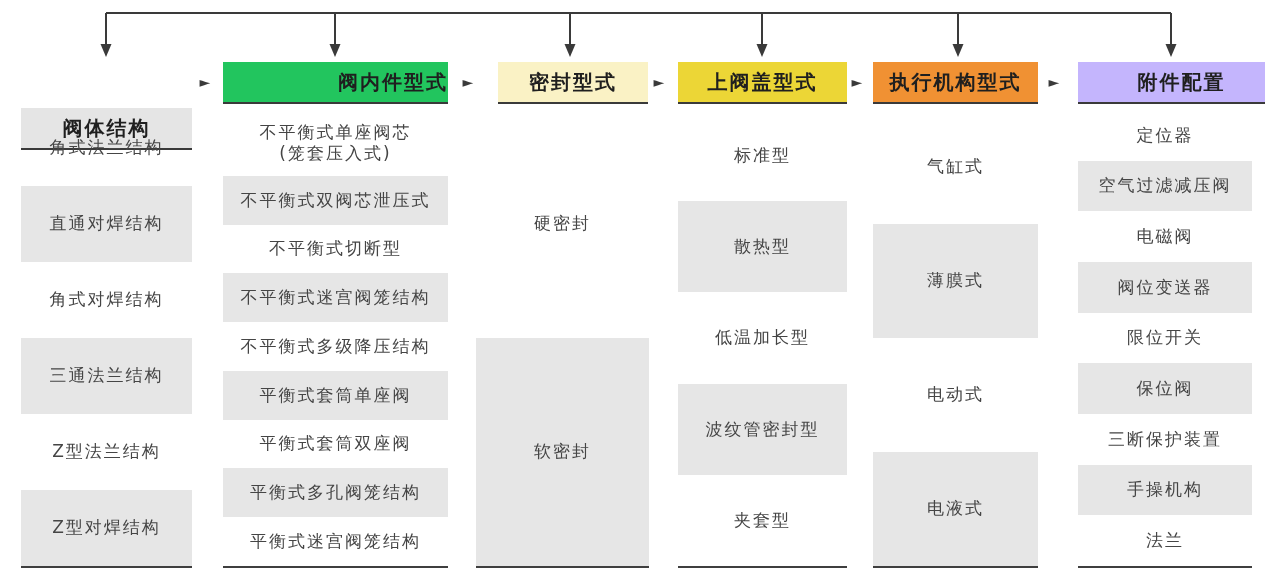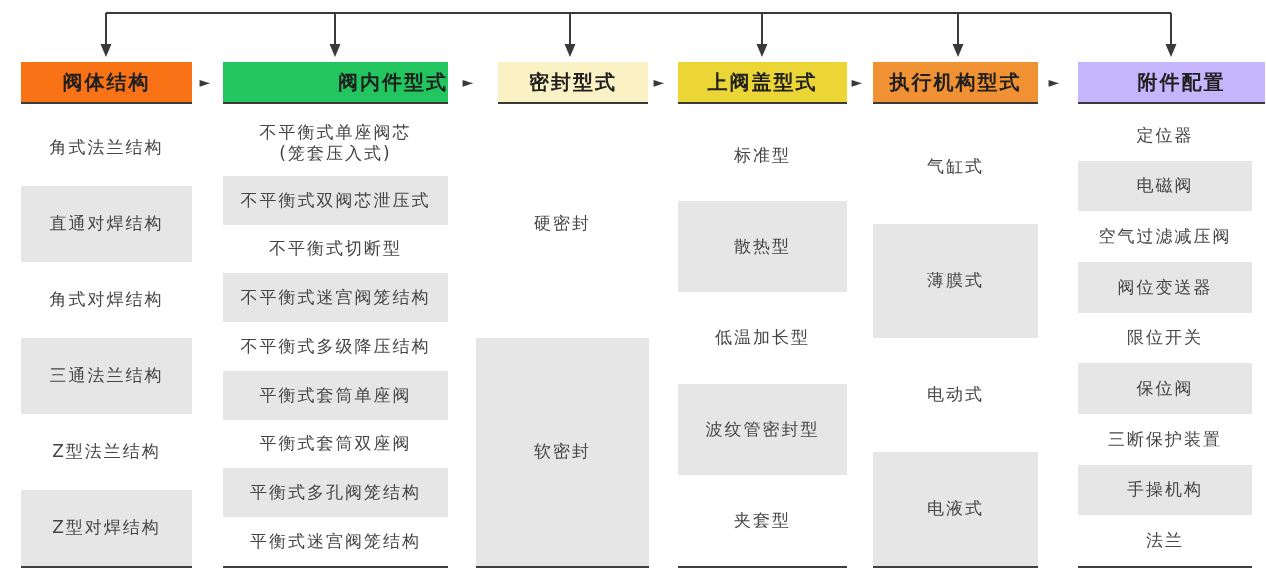--- a/index.html
+++ b/index.html
@@ -60,21 +60,21 @@
       <line x1="958" y1="13" x2="958" y2="46" stroke="#3a3a3a" stroke-width="2"></line>
       <polygon points="952.5,44 963.5,44 958,57" fill="#3a3a3a"></polygon>
     </g>
     <g>
       <line x1="1171" y1="13" x2="1171" y2="46" stroke="#3a3a3a" stroke-width="2"></line>
       <polygon points="1165.5,44 1176.5,44 1171,57" fill="#3a3a3a"></polygon>
     </g>
   </svg>
 
   <div class="col col-1" style="left:21px;width:171px">
-    <div class="col-header" style="background-color: #f97316;">阀体结构</div>
+    <div class="col-header" style="background-color: #e5e5e5; margin-top: 46px;">阀体结构</div>
     <div class="items">
       <div class="item">角式法兰结构</div>
       <div class="item">直通对焊结构</div>
       <div class="item">角式对焊结构</div>
       <div class="item">三通法兰结构</div>
       <div class="item">Z型法兰结构</div>
       <div class="item">Z型对焊结构</div>
     </div>
   </div>
 
@@ -130,22 +130,22 @@
       <div class="item">电液式</div>
     </div>
   </div>
 
   <span class="flow-arrow" style="left:1054px">►</span>
 
   <div class="col col-6" style="left:1078px;width:187px">
     <div class="col-header" style="background-color: #c4b5fd; padding-left: 20px;">附件配置</div>
     <div class="items">
       <div class="item">定位器</div>
+      <div class="item">空气过滤减压阀</div>
       <div class="item">电磁阀</div>
-      <div class="item">空气过滤减压阀</div>
       <div class="item">阀位变送器</div>
       <div class="item">限位开关</div>
       <div class="item">保位阀</div>
       <div class="item">三断保护装置</div>
       <div class="item">手操机构</div>
       <div class="item">法兰</div>
     </div>
   </div>
 
 </div>

